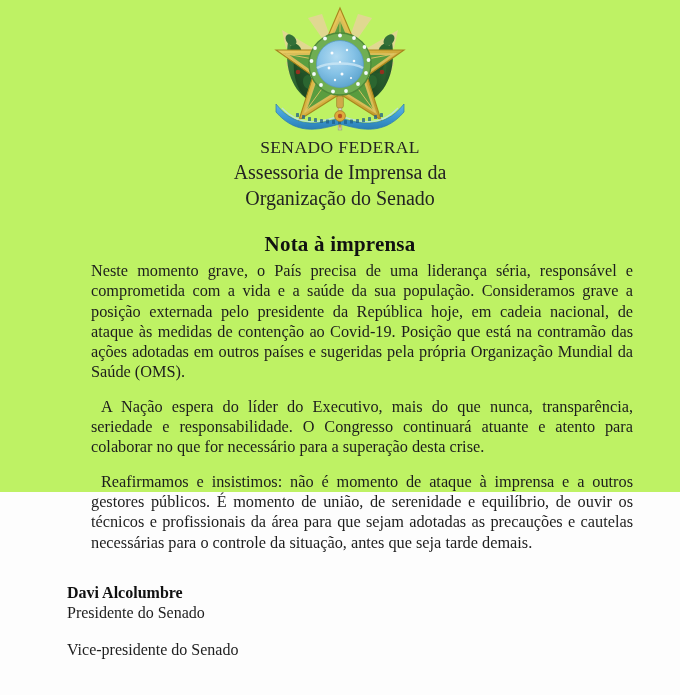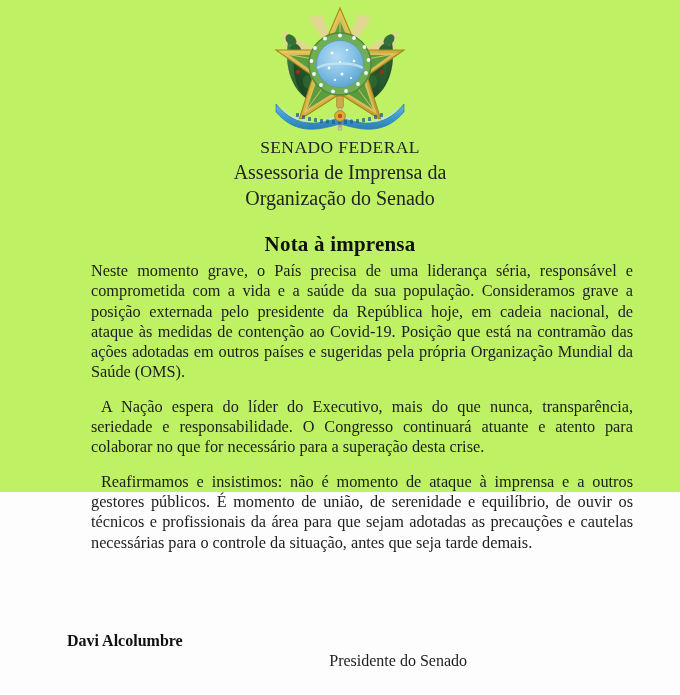--- a/index.html
+++ b/index.html
@@ -89,33 +89,32 @@
   .para.indent { text-indent: 10px; }
   .para:last-child { margin-bottom: 0; }
 
   
   .signatures {
     position: absolute;
     top: 583px;
     left: 67px;
     width: 400px;
   }
-  .sig-group { margin-bottom: 17px; margin-top: 48px; }
+  .sig-group { margin-bottom: 17px; }
   .sig-group:last-child { margin-bottom: 0; }
   .sig-name {
     font-size: 16px;
     font-weight: bold;
     line-height: 20px;
     color: #111;
   }
   .sig-role {
     font-size: 16px;
     line-height: 20px;
     color: #1d1d1d;
-    text-align: right;
   }
 </style>
 </head>
 <body>
 
 <div class="page">
 
   <div class="emblem-wrap">
     <div class="emblem">
       <svg viewBox="0 0 136 132" xmlns="http://www.w3.org/2000/svg">

